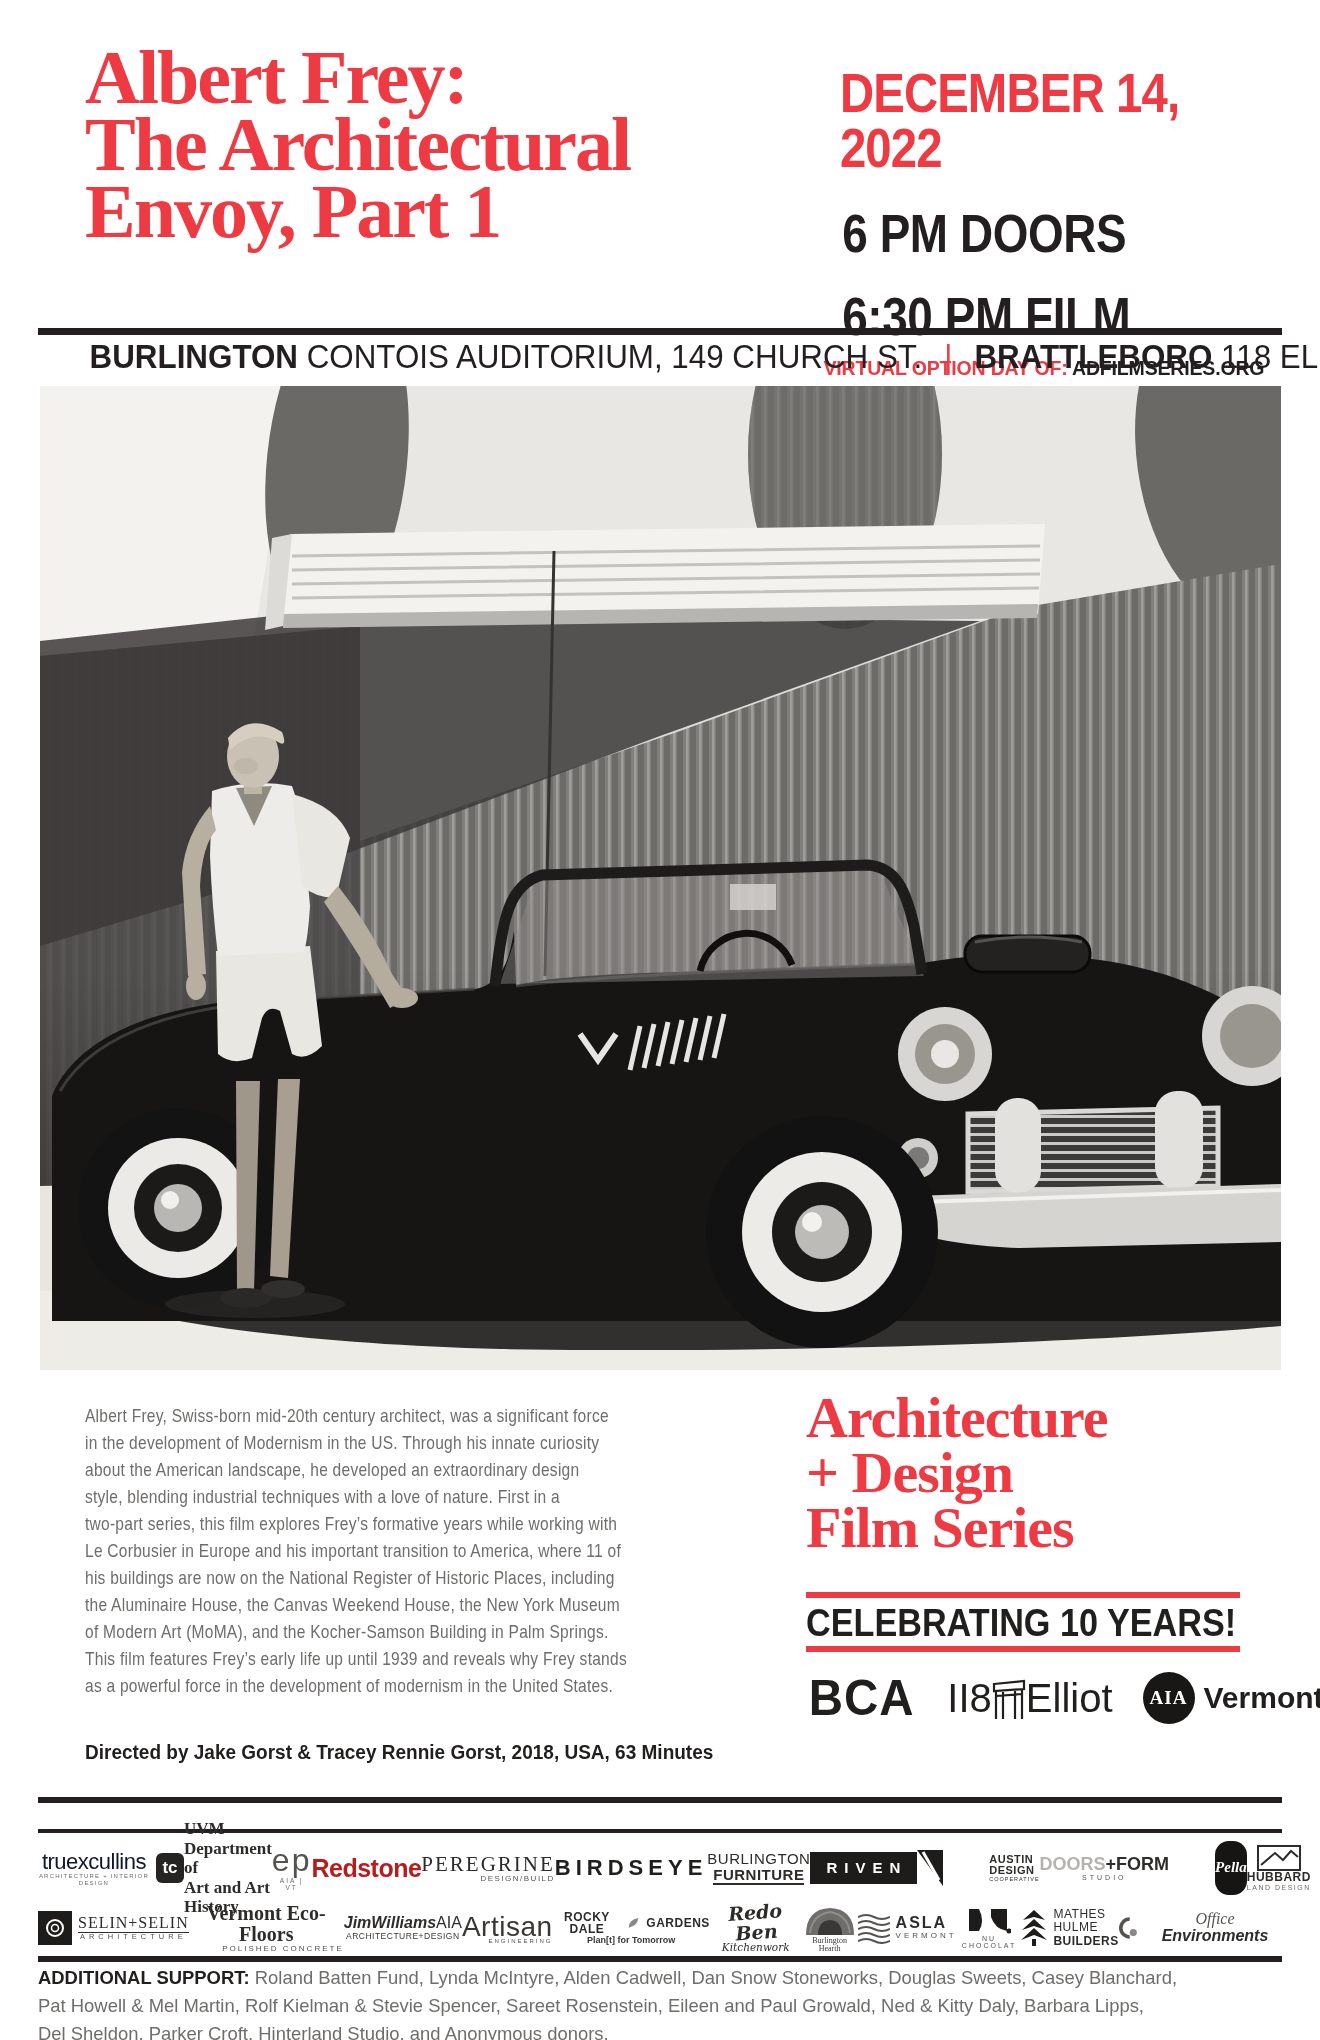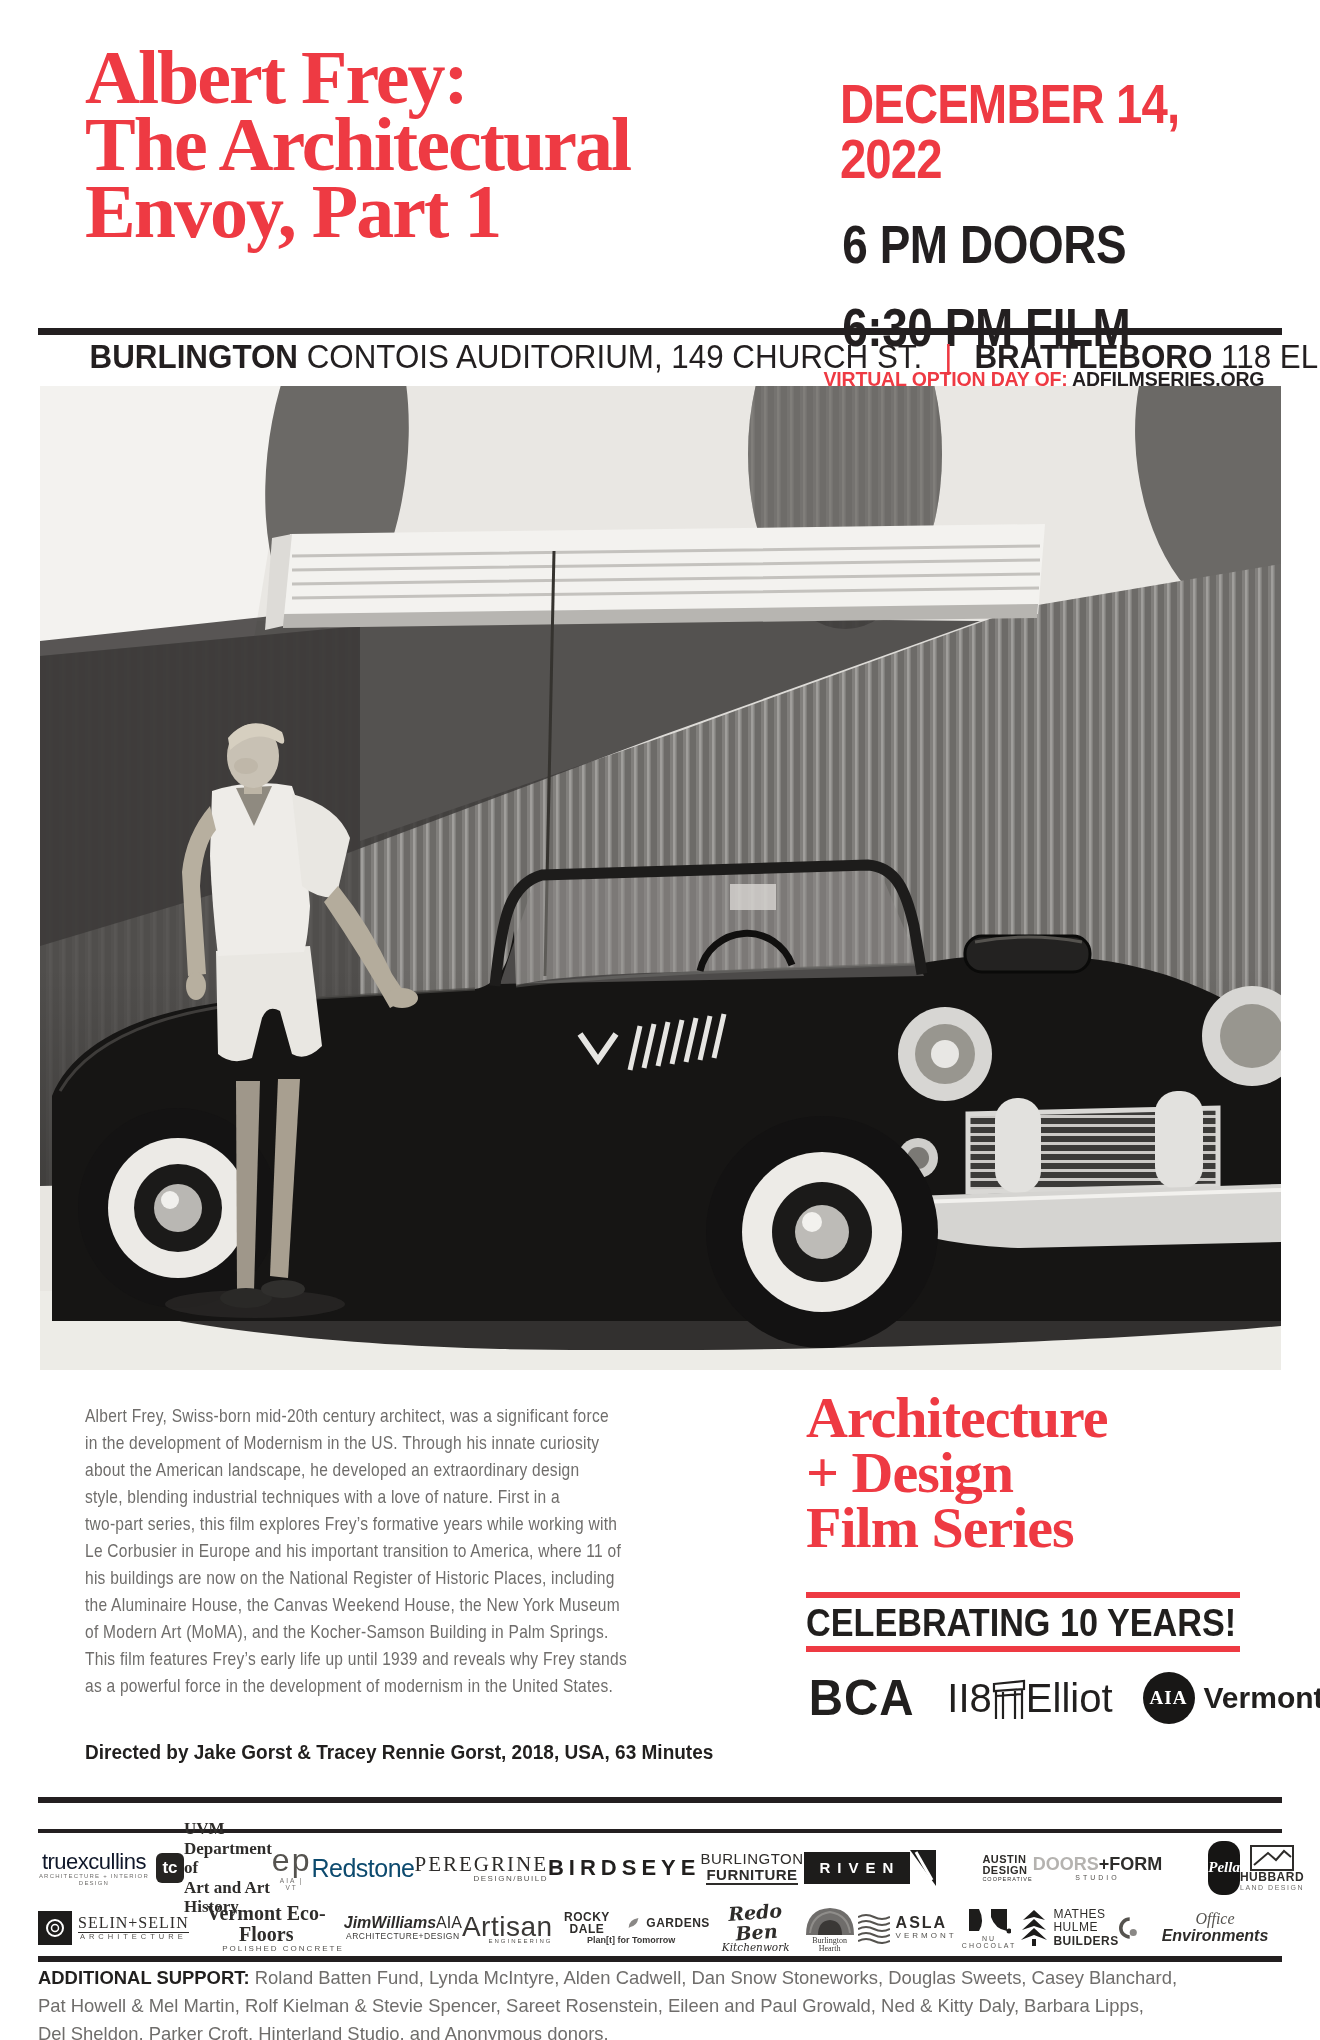--- a/index.html
+++ b/index.html
@@ -3,21 +3,21 @@
 <meta charset="utf-8">
 <style>
   html,body{margin:0;padding:0;background:#ffffff;}
   .poster{position:relative;width:1320px;height:2040px;background:#ffffff;overflow:hidden;
           font-family:"Liberation Sans",sans-serif;color:#231f20;}
   .abs{position:absolute;}
 
   
   .title{left:85px;top:44px;font-family:"Liberation Serif",serif;font-weight:700;
          font-size:76px;line-height:67px;letter-spacing:-2px;color:#ee3a43;}
-  .when{left:807px;top:77px;width:470px;}
+  .when{left:807px;top:66px;width:470px;}
   .date-line{font-size:55px;font-weight:700;color:#ee3a43;letter-spacing:-1px;line-height:1;
              transform:scaleX(.86);}
   .time-line{font-size:54px;font-weight:700;color:#231f20;letter-spacing:-.5px;line-height:1;
              transform:scaleX(.85);}
   .virtual{font-size:21px;font-weight:700;letter-spacing:-.2px;transform:scaleX(.93);white-space:nowrap;}
   .virtual .red{color:#ee3a43;}
 
   
   .rule{background:#231f20;}
   .locbar{left:54px;top:338px;font-size:33px;white-space:nowrap;transform:scaleX(.95);}
@@ -60,21 +60,21 @@
   .sp{display:flex;flex-direction:column;align-items:center;justify-content:center;
       color:#2e2c2a;line-height:1.05;text-align:center;}
   .sp-row{display:flex;align-items:center;gap:6px;}
   .tx-main{font-size:22px;letter-spacing:-.5px;color:#0f172a;}
   .tx-sub{font-size:6px;letter-spacing:1.2px;color:#6f6d6b;}
   .tx-badge{width:36px;height:30px;background:#262422;border-radius:6px;color:#fff;
             display:flex;align-items:center;justify-content:center;font-size:17px;font-weight:700;}
   .uvm{font-family:"Liberation Serif",serif;font-weight:700;font-size:17px;line-height:1.15;text-align:left;}
   .ep-main{font-size:32px;font-weight:300;color:#55534f;letter-spacing:2px;}
   .ep-sub{font-size:6.5px;letter-spacing:2px;color:#6f6d6b;}
-  .redstone{font-size:25px;font-weight:400;letter-spacing:-.5px;color:#0c4a6e;}
+  .redstone{font-size:25px;font-weight:700;letter-spacing:-.5px;color:#b91c1c;}
   .peregrine{font-family:"Liberation Serif",serif;font-size:21px;letter-spacing:2px;color:#2e2c2a;}
   .peregrine-sub{font-size:8px;letter-spacing:1.5px;color:#55534f;align-self:flex-end;}
   .birdseye{font-size:22px;font-weight:700;letter-spacing:5px;color:#211f1e;}
   .bfurn1{font-size:15px;letter-spacing:.5px;color:#2e2c2a;}
   .bfurn2{font-size:15px;font-weight:700;letter-spacing:.5px;color:#2e2c2a;
           border-bottom:2px solid #2e2c2a;padding-bottom:1px;}
   .riven{background:#1d1c1b;color:#fff;font-size:15px;font-weight:700;letter-spacing:7px;
          padding:8px 10px 8px 16px;}
   .austin-text{font-size:11px;font-weight:700;letter-spacing:.5px;text-align:left;line-height:1.05;margin-left:40px;}
   .austin-sub{font-size:5.5px;letter-spacing:1px;font-weight:400;}

